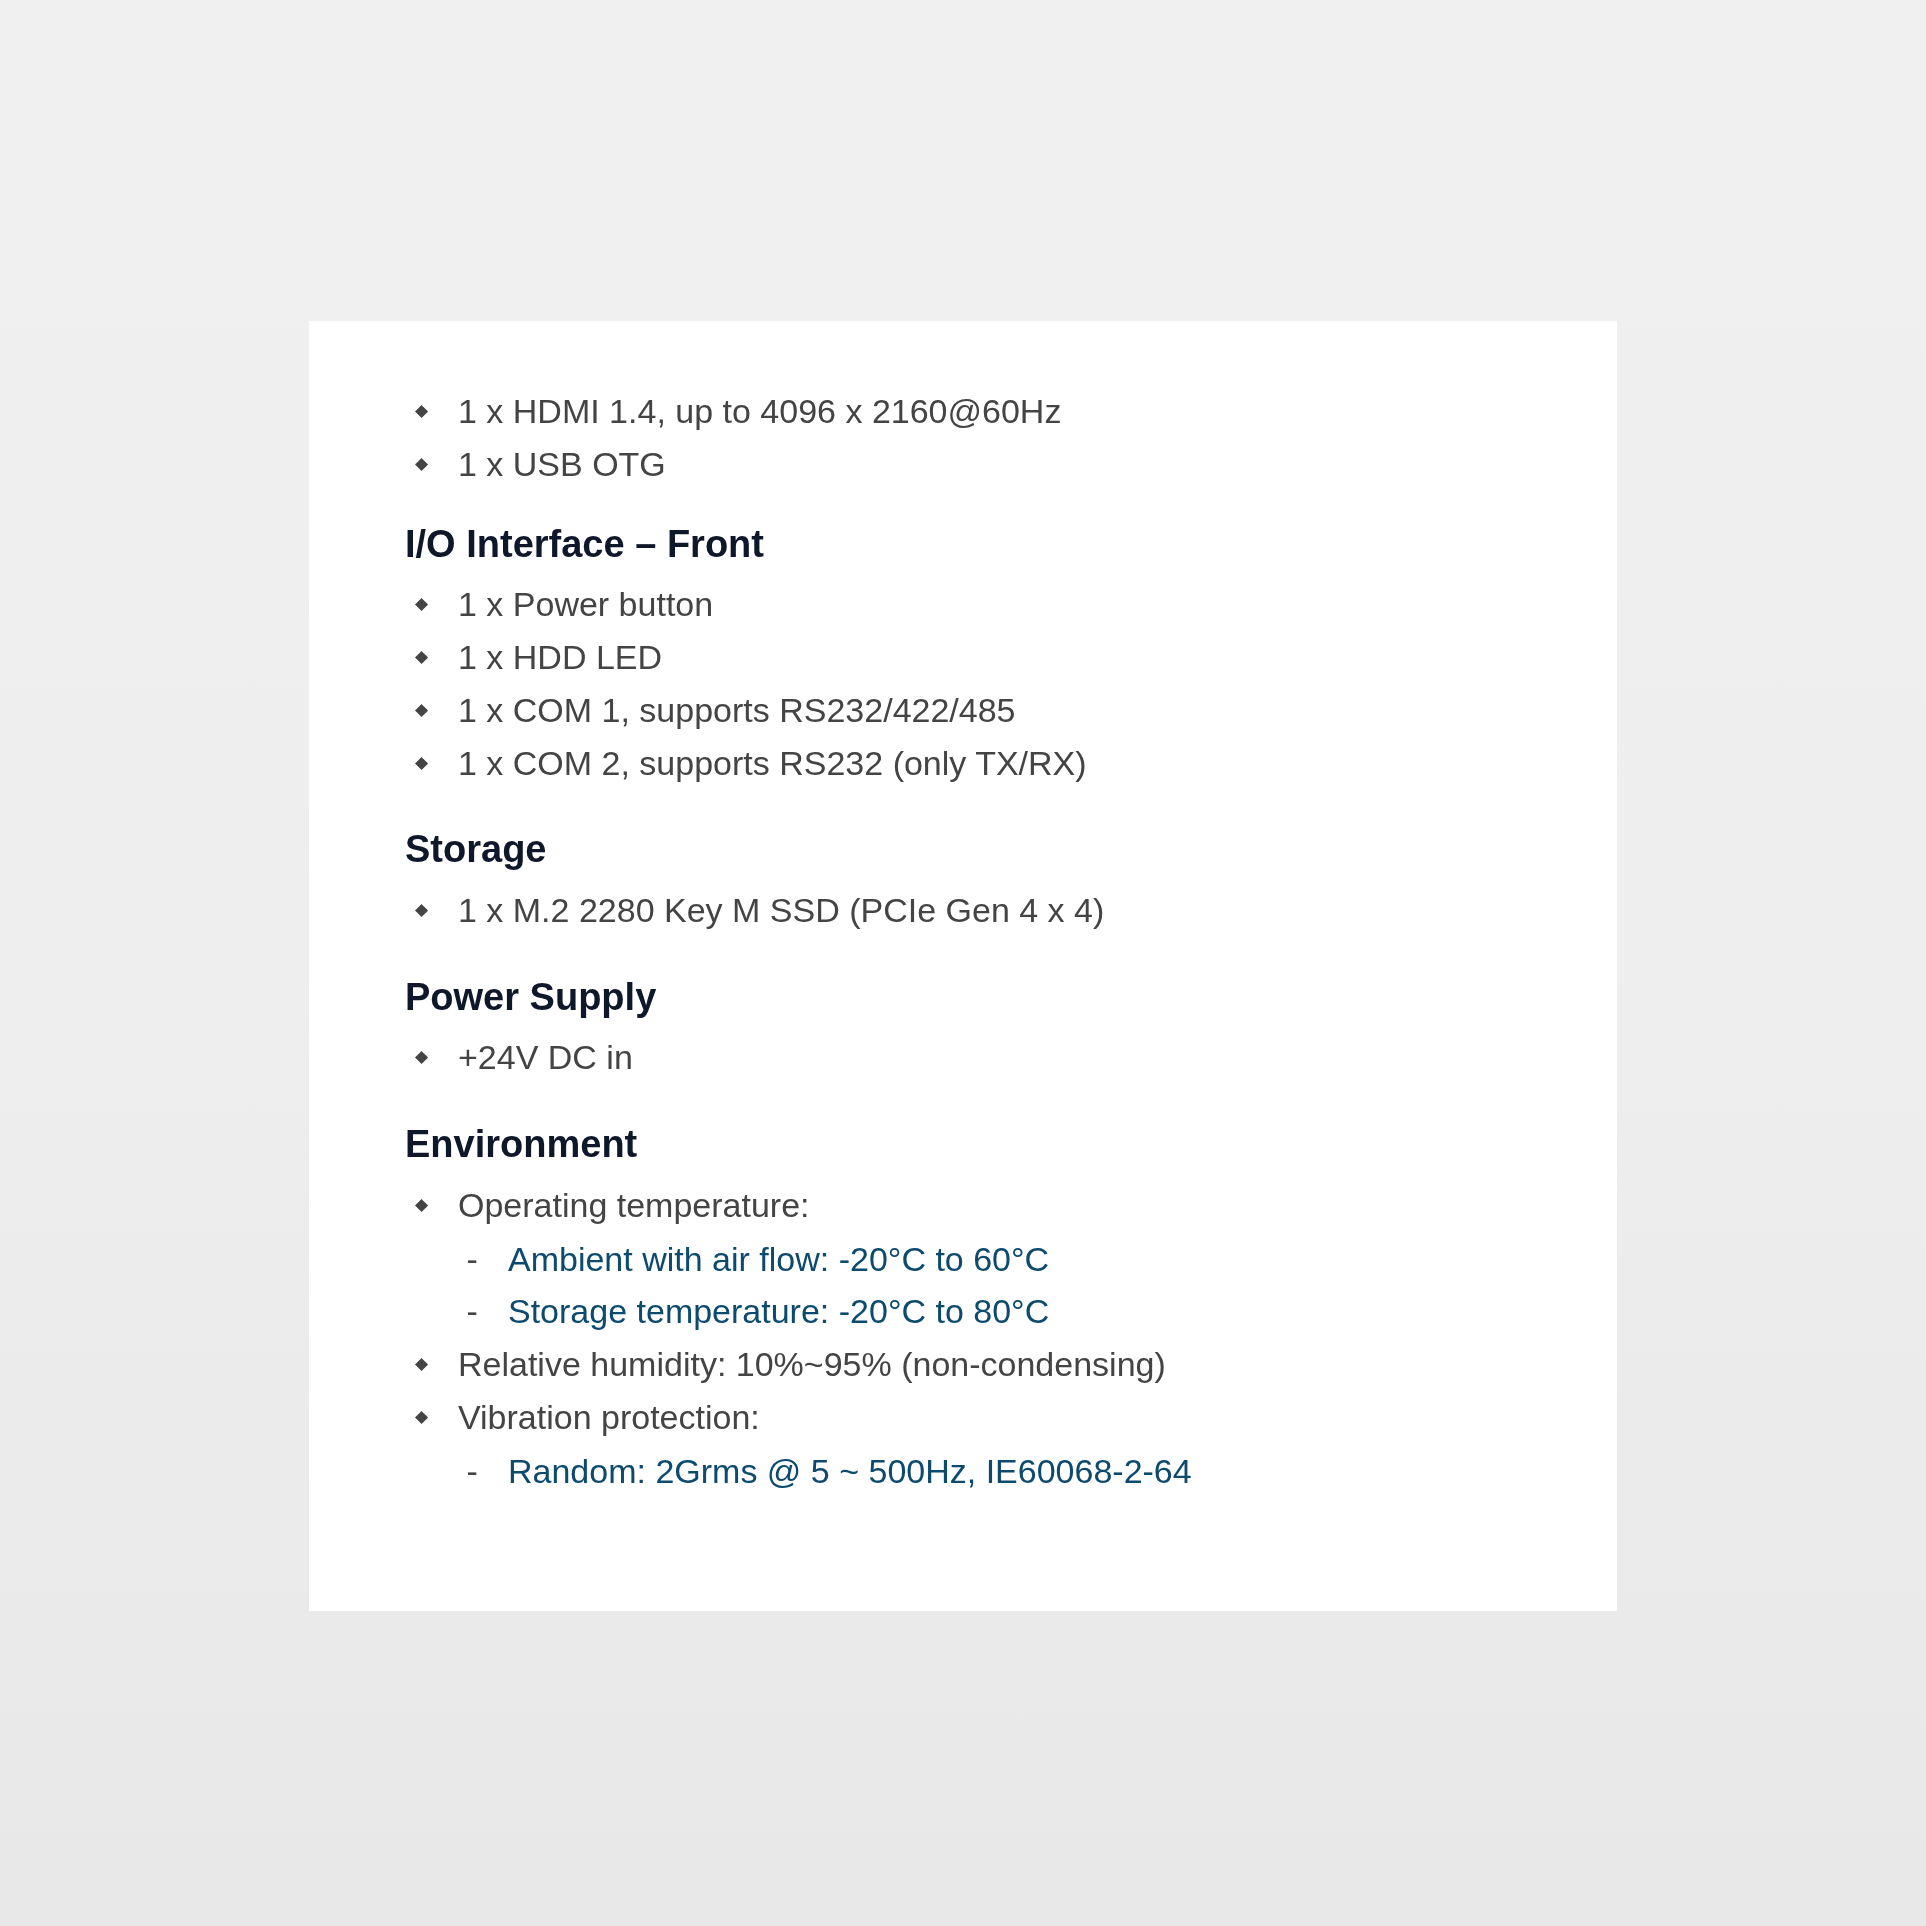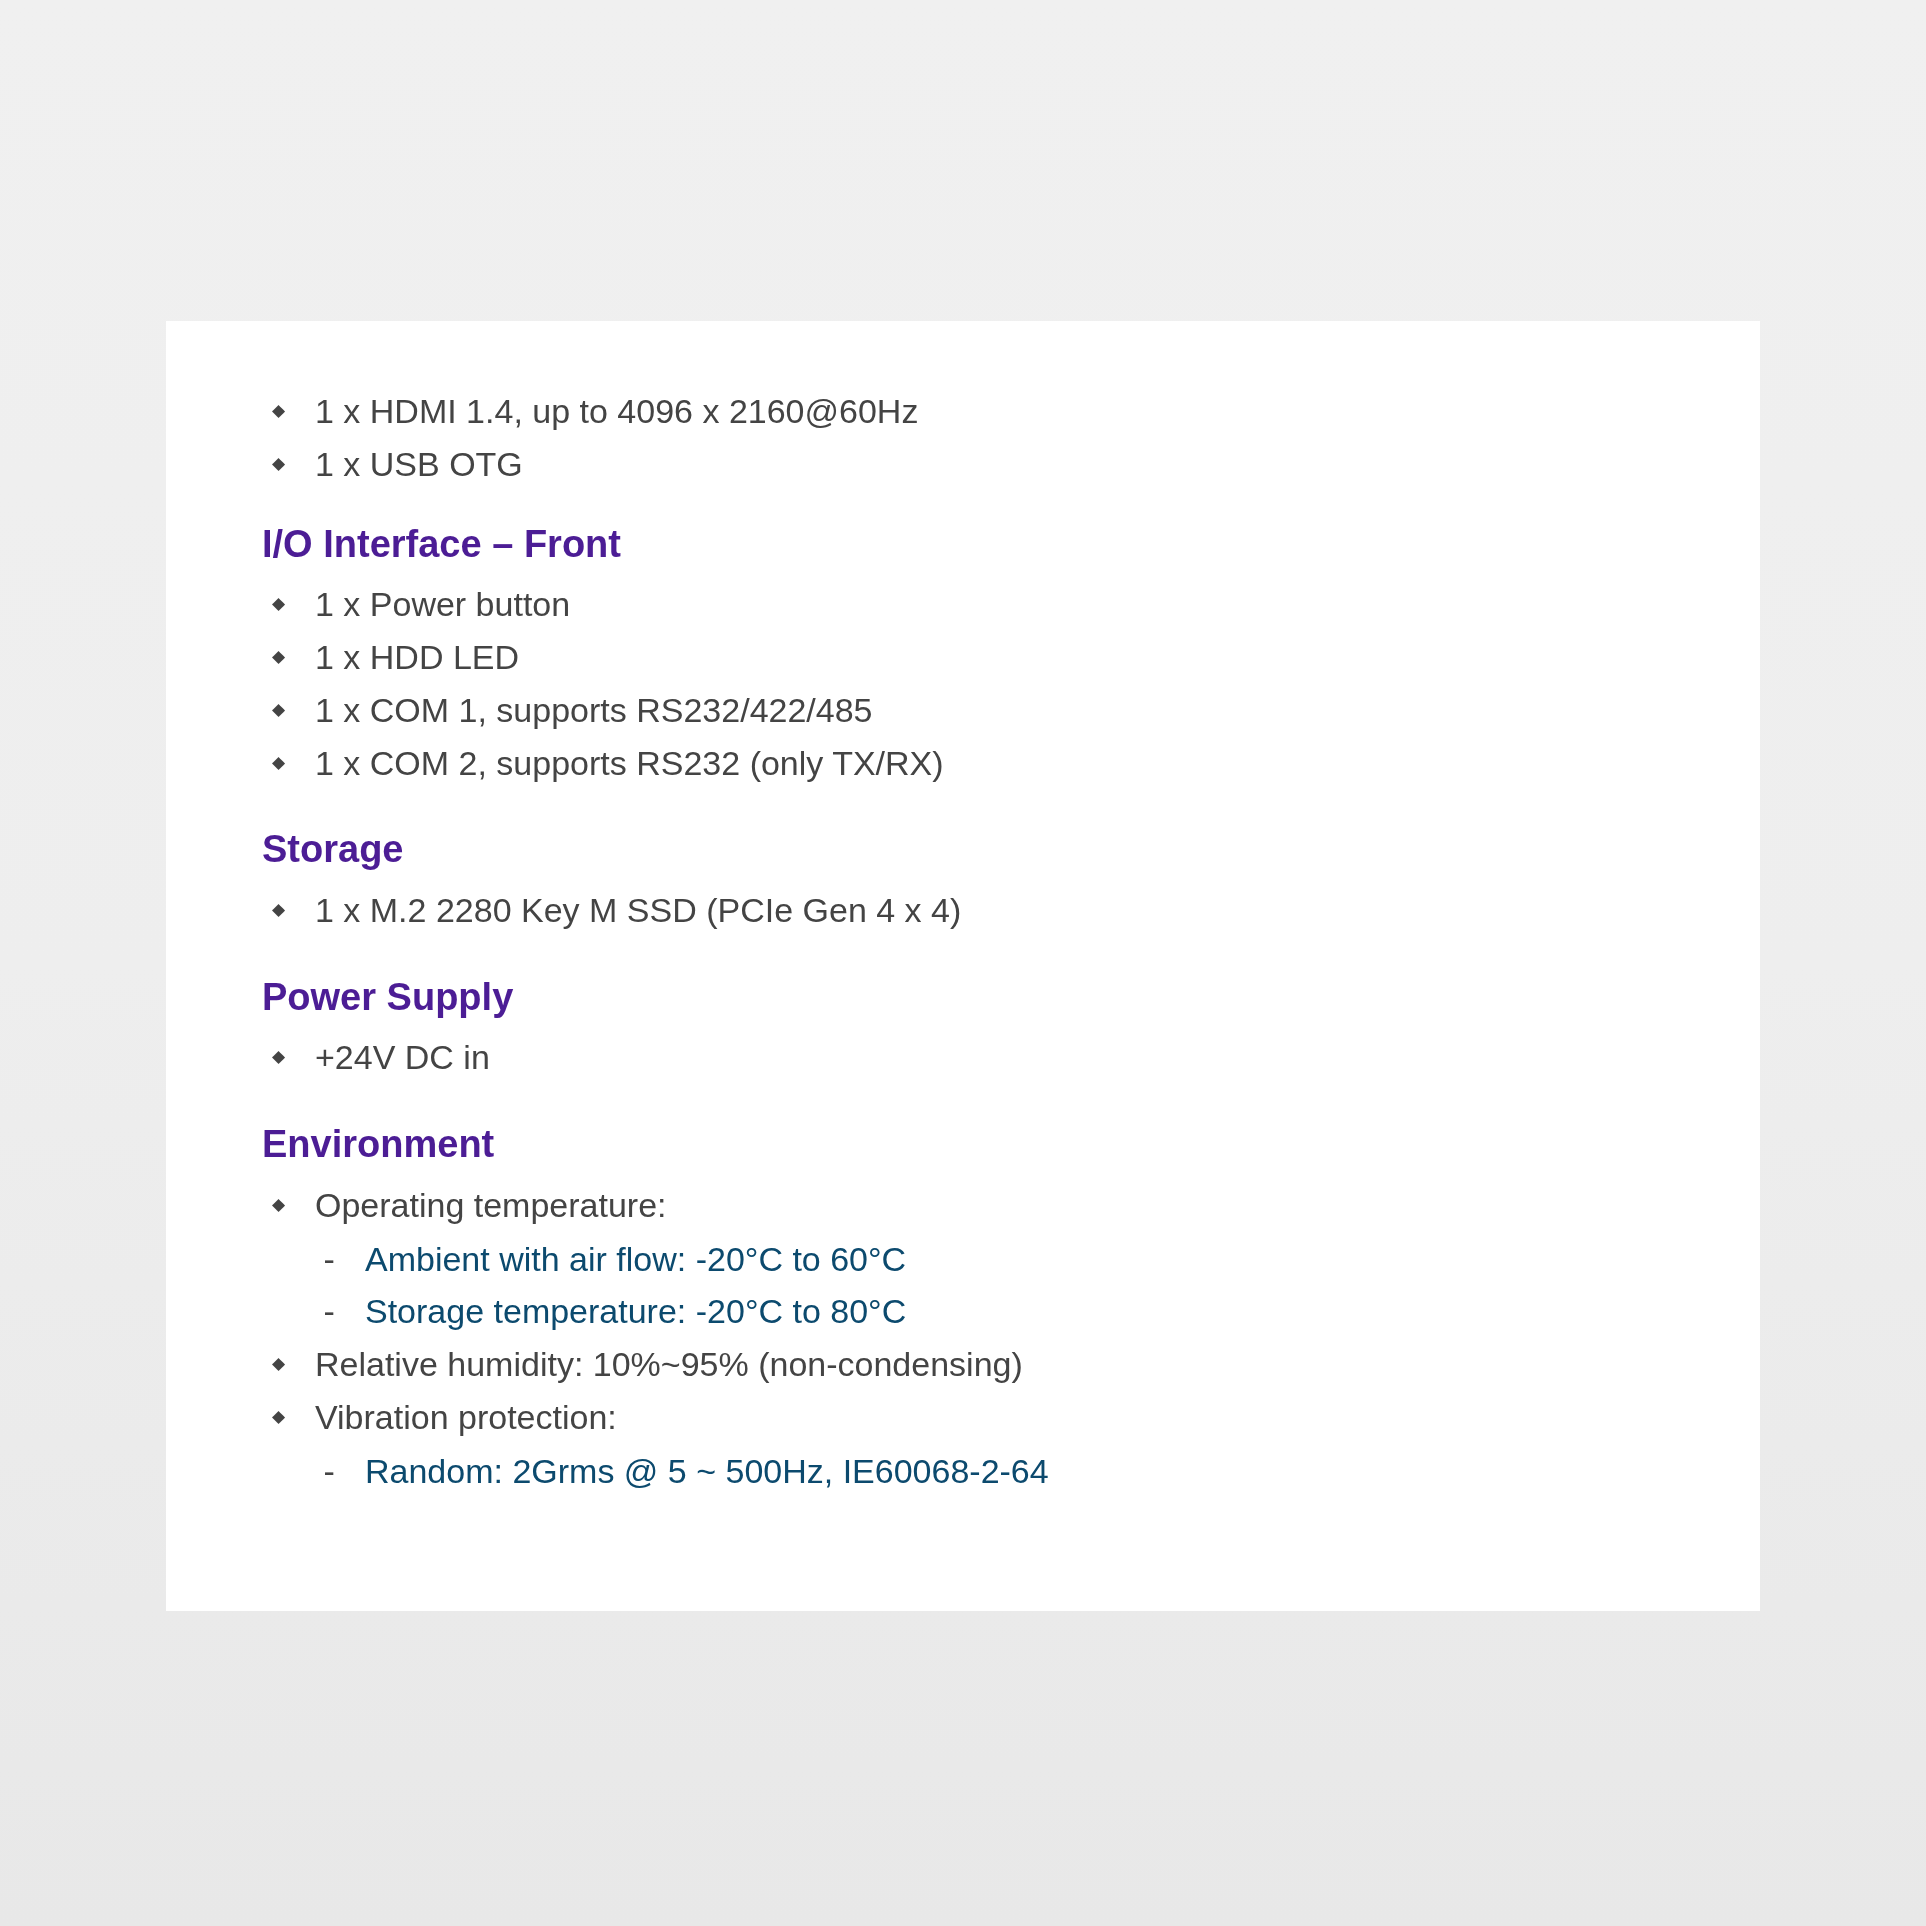--- a/index.html
+++ b/index.html
@@ -11,35 +11,35 @@
       width: 1926px;
       height: 1926px;
       background: linear-gradient(to bottom, #f0f0f0 0%, #eeeeee 50%, #e8e8e8 100%);
       font-family: -apple-system, BlinkMacSystemFont, "Segoe UI", "Helvetica Neue", Arial, sans-serif;
       display: flex;
       align-items: center;
       justify-content: center;
     }
     .card {
       background: #ffffff;
-      width: 1594px;
+      width: 1308px;
       padding: 64px 78px 113px 96px;
       color: #333333;
       margin-top: 6px;
     }
     .section {
       margin-bottom: 39px;
     }
     .section:last-child {
       margin-bottom: 0;
     }
     .section-heading {
       font-size: 38px;
       font-weight: 700;
-      color: #4c1d95;
+      color: #0f172a;
       margin-bottom: 12.7px;
       margin-top: 32px;
     }
     .top-list {
       margin-top: 0;
     }
     ul.bullet-list {
       list-style: none;
       padding-left: 0;
     }

